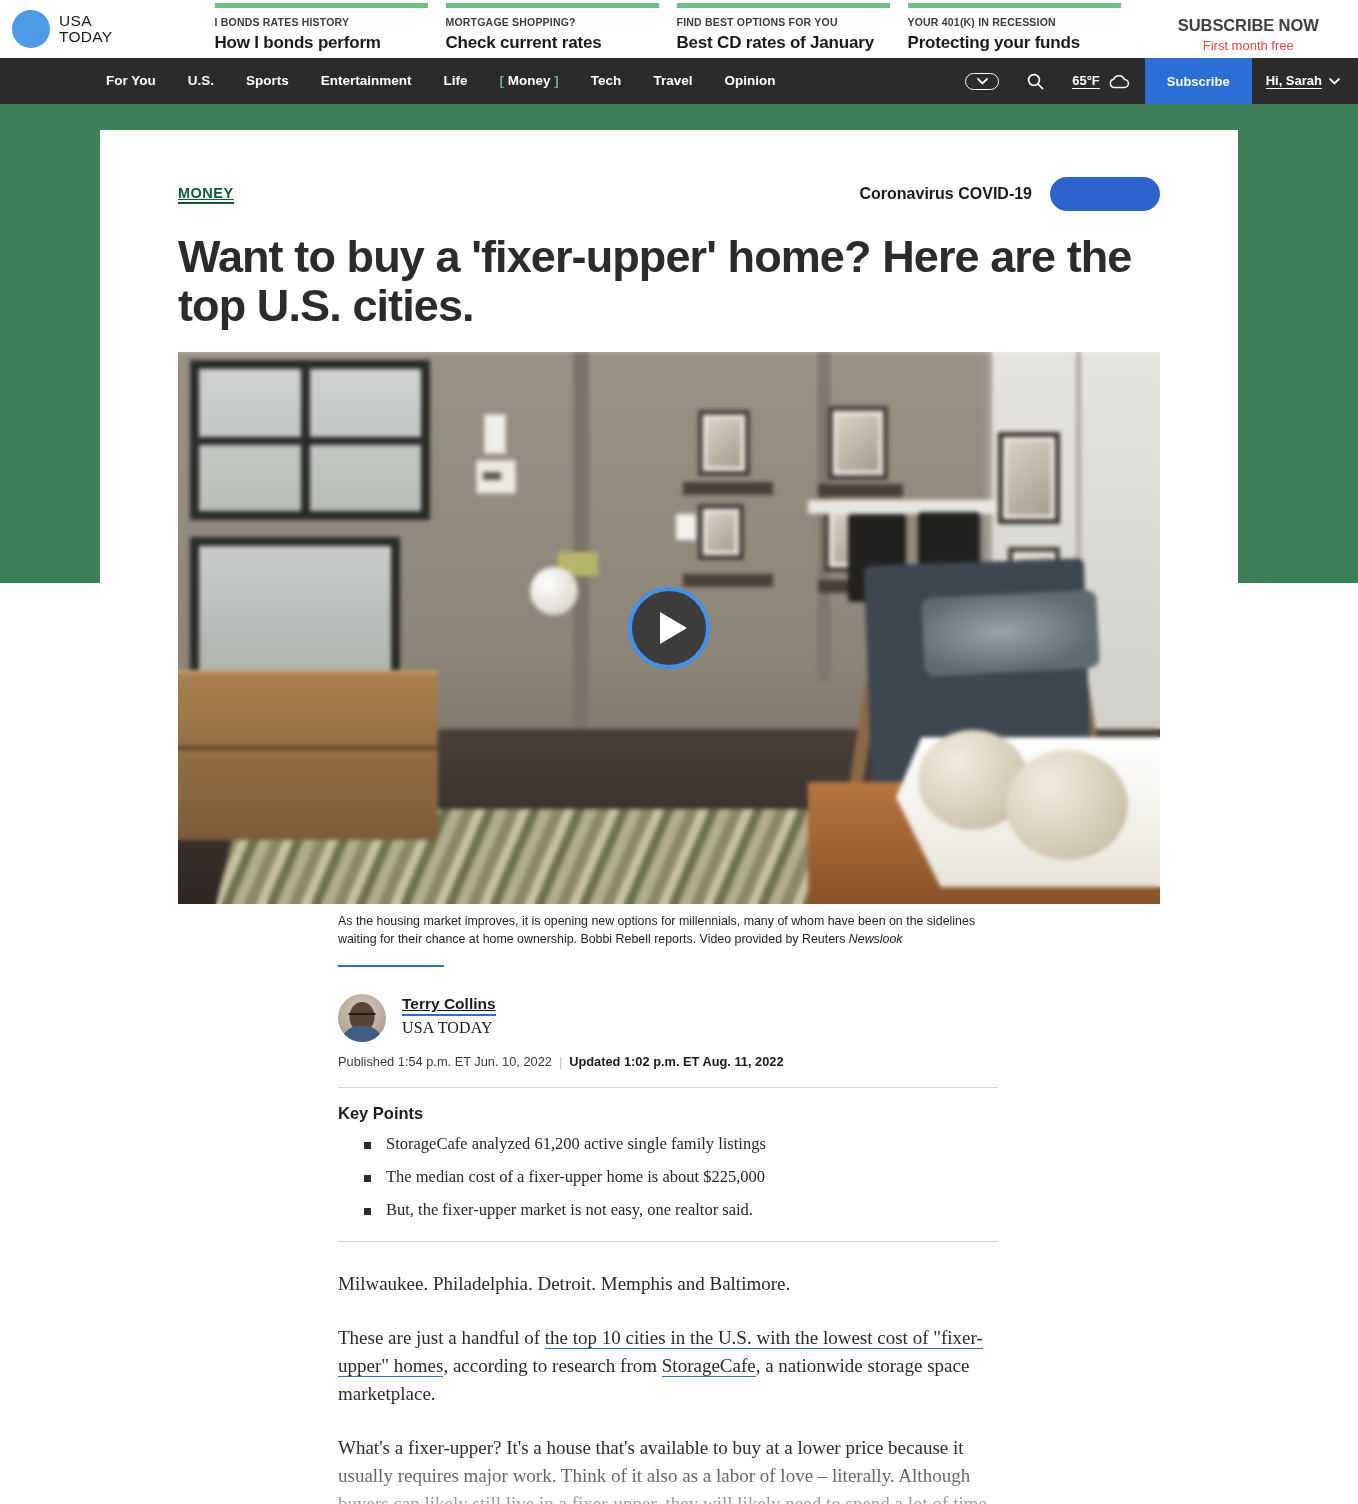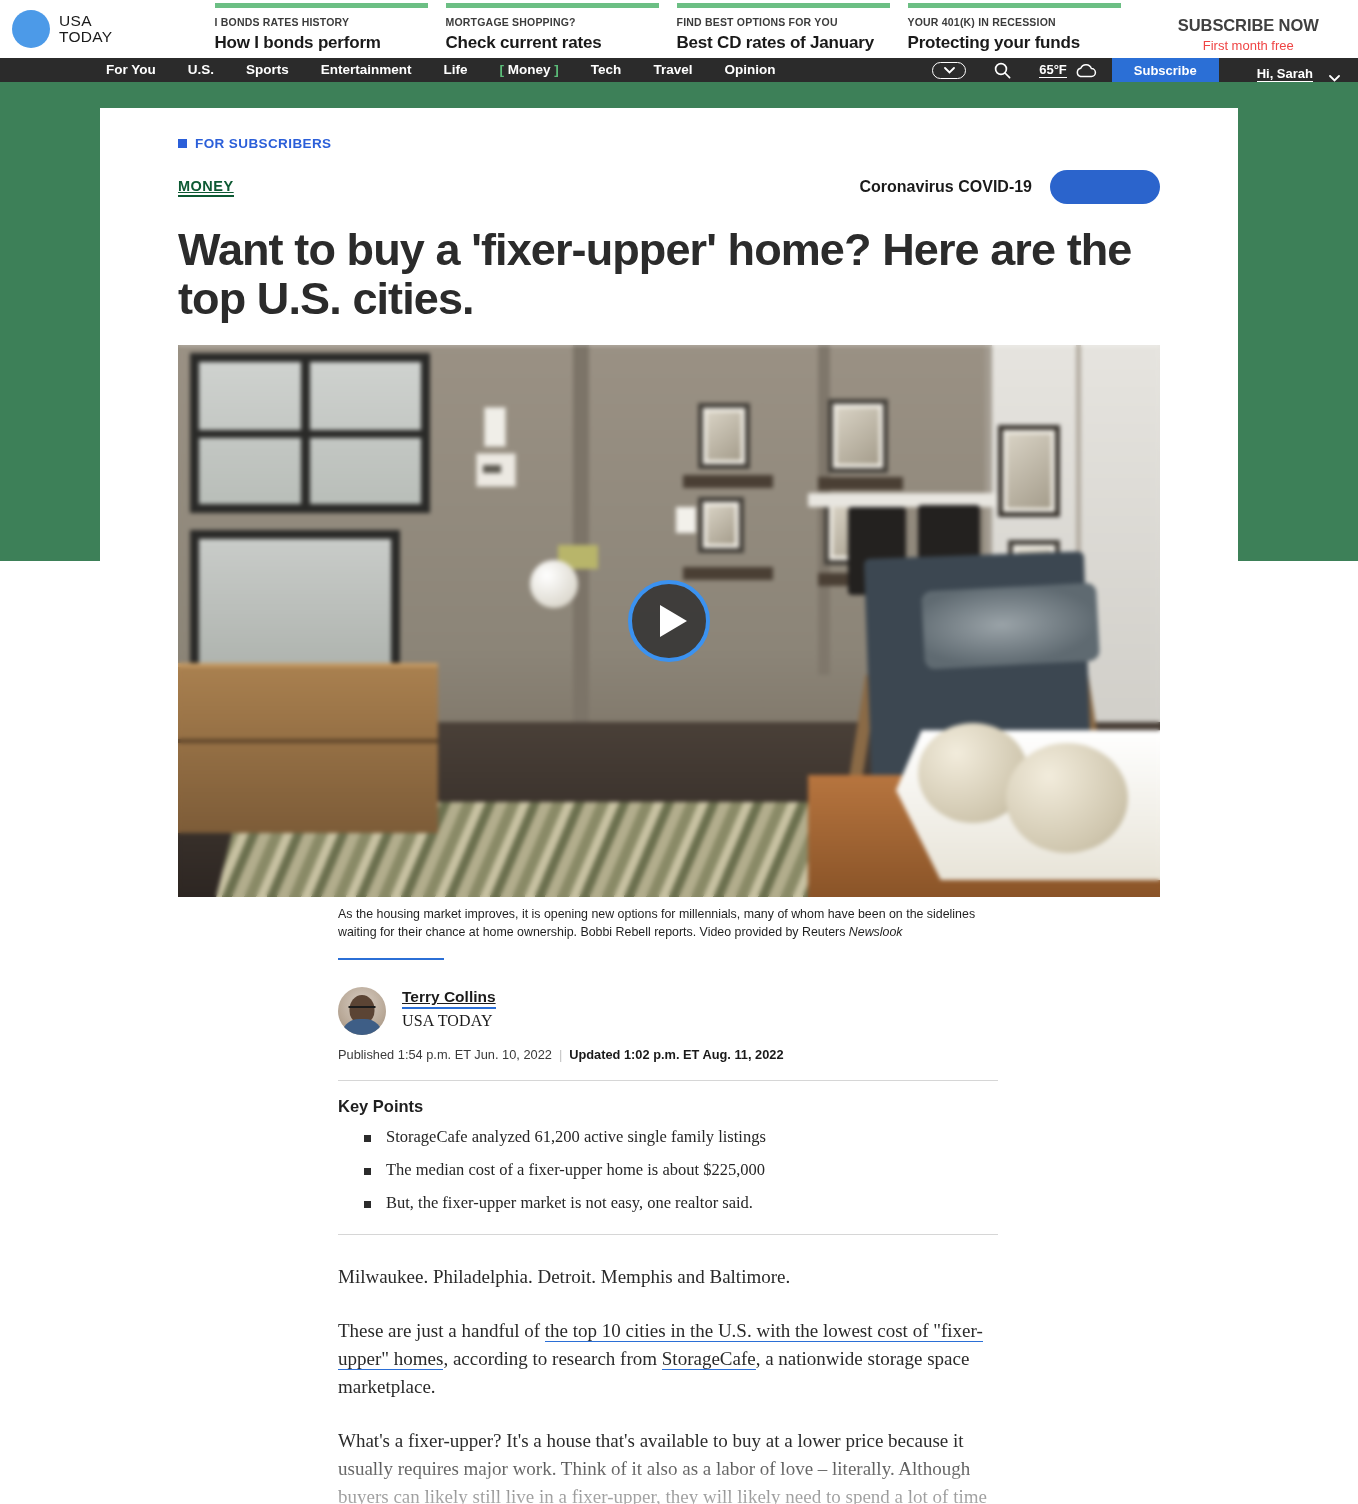--- a/index.html
+++ b/index.html
@@ -79,21 +79,21 @@
     letter-spacing: -0.1px;
   }
   .subscribe-promo .sp-sub {
     color: #ef4444;
     font-size: 13px;
     margin-top: 3px;
   }
 
   
   .navbar {
-    height: 24px;
+    height: 46px;
     background: #2b2b2b;
     display: flex;
     align-items: stretch;
     position: relative;
   }
   .nav-links {
     display: flex;
     align-items: center;
     padding-left: 90px;
     gap: 0px;
@@ -138,22 +138,22 @@
   }
   .subscribe-btn {
     background: #2b6fd6;
     color: #ffffff;
     font-size: 13px;
     font-weight: bold;
     display: flex; align-items: center;
     padding: 0 22px;
   }
   .user-menu {
-    display: flex; align-items: flex-end; gap: 16px;
-    padding: 0 18px 0 38px;
+    display: flex; align-items: center; gap: 7px;
+    padding: 0 18px 0 14px;
     color: #ffffff;
   }
   .user-menu .uname {
     font-size: 13px; font-weight: bold;
     border-bottom: 1.4px solid #ffffff;
     line-height: 15px;
   }
 
   
   .page {
@@ -594,24 +594,20 @@
     </div>
   </div>
 </div>
 
 <div class="page">
   <div class="green-band"></div>
 
   <div class="article-card">
     <div class="card-inner">
 
-      <div class="subscribers-tag">
-        <span class="sq"></span>
-        <span>FOR SUBSCRIBERS</span>
-      </div>
 
       <div class="section-row">
         <a class="section-link" href="#">MONEY</a>
         <div class="covid-wrap">
           <span class="covid-label">Coronavirus COVID-19</span>
           <div class="covid-pill"></div>
         </div>
       </div>
 
       <h1 class="headline">Want to buy a 'fixer-upper' home? Here are the top U.S. cities.</h1>

